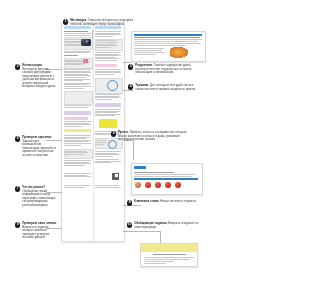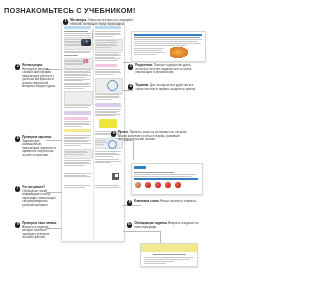--- a/index.html
+++ b/index.html
@@ -87,21 +87,20 @@
      repeating-linear-gradient(0deg,#2a2a2a 0 .6px,transparent .6px 1.2px),
      repeating-linear-gradient(90deg,#2a2a2a 0 .6px,transparent .6px 1.2px);
      opacity:.75;}
   .circlelogo{position:absolute;border-radius:50%;border:.6px solid #4b8fcf;}
 </style>
 </head>
 <body>
 
 <div class="page">
 
-  <div class="title">ПОЗНАКОМЬТЕСЬ С УЧЕБНИКОМ!</div>
 
   <div class="spread">
     <div class="gutter"></div>
 
     <div class="blkhdr lt" style="left:2px;top:3px;width:27px;height:3px;"></div>
     <div class="pl dk" style="left:2px;top:8px;width:24px;"></div>
     <div class="pl" style="left:2px;top:10px;width:27px;"></div>
     <div class="pl" style="left:2px;top:11.6px;width:26px;"></div>
 
     <div class="hl grey" style="left:2px;top:14px;width:27px;height:11px;"></div>

